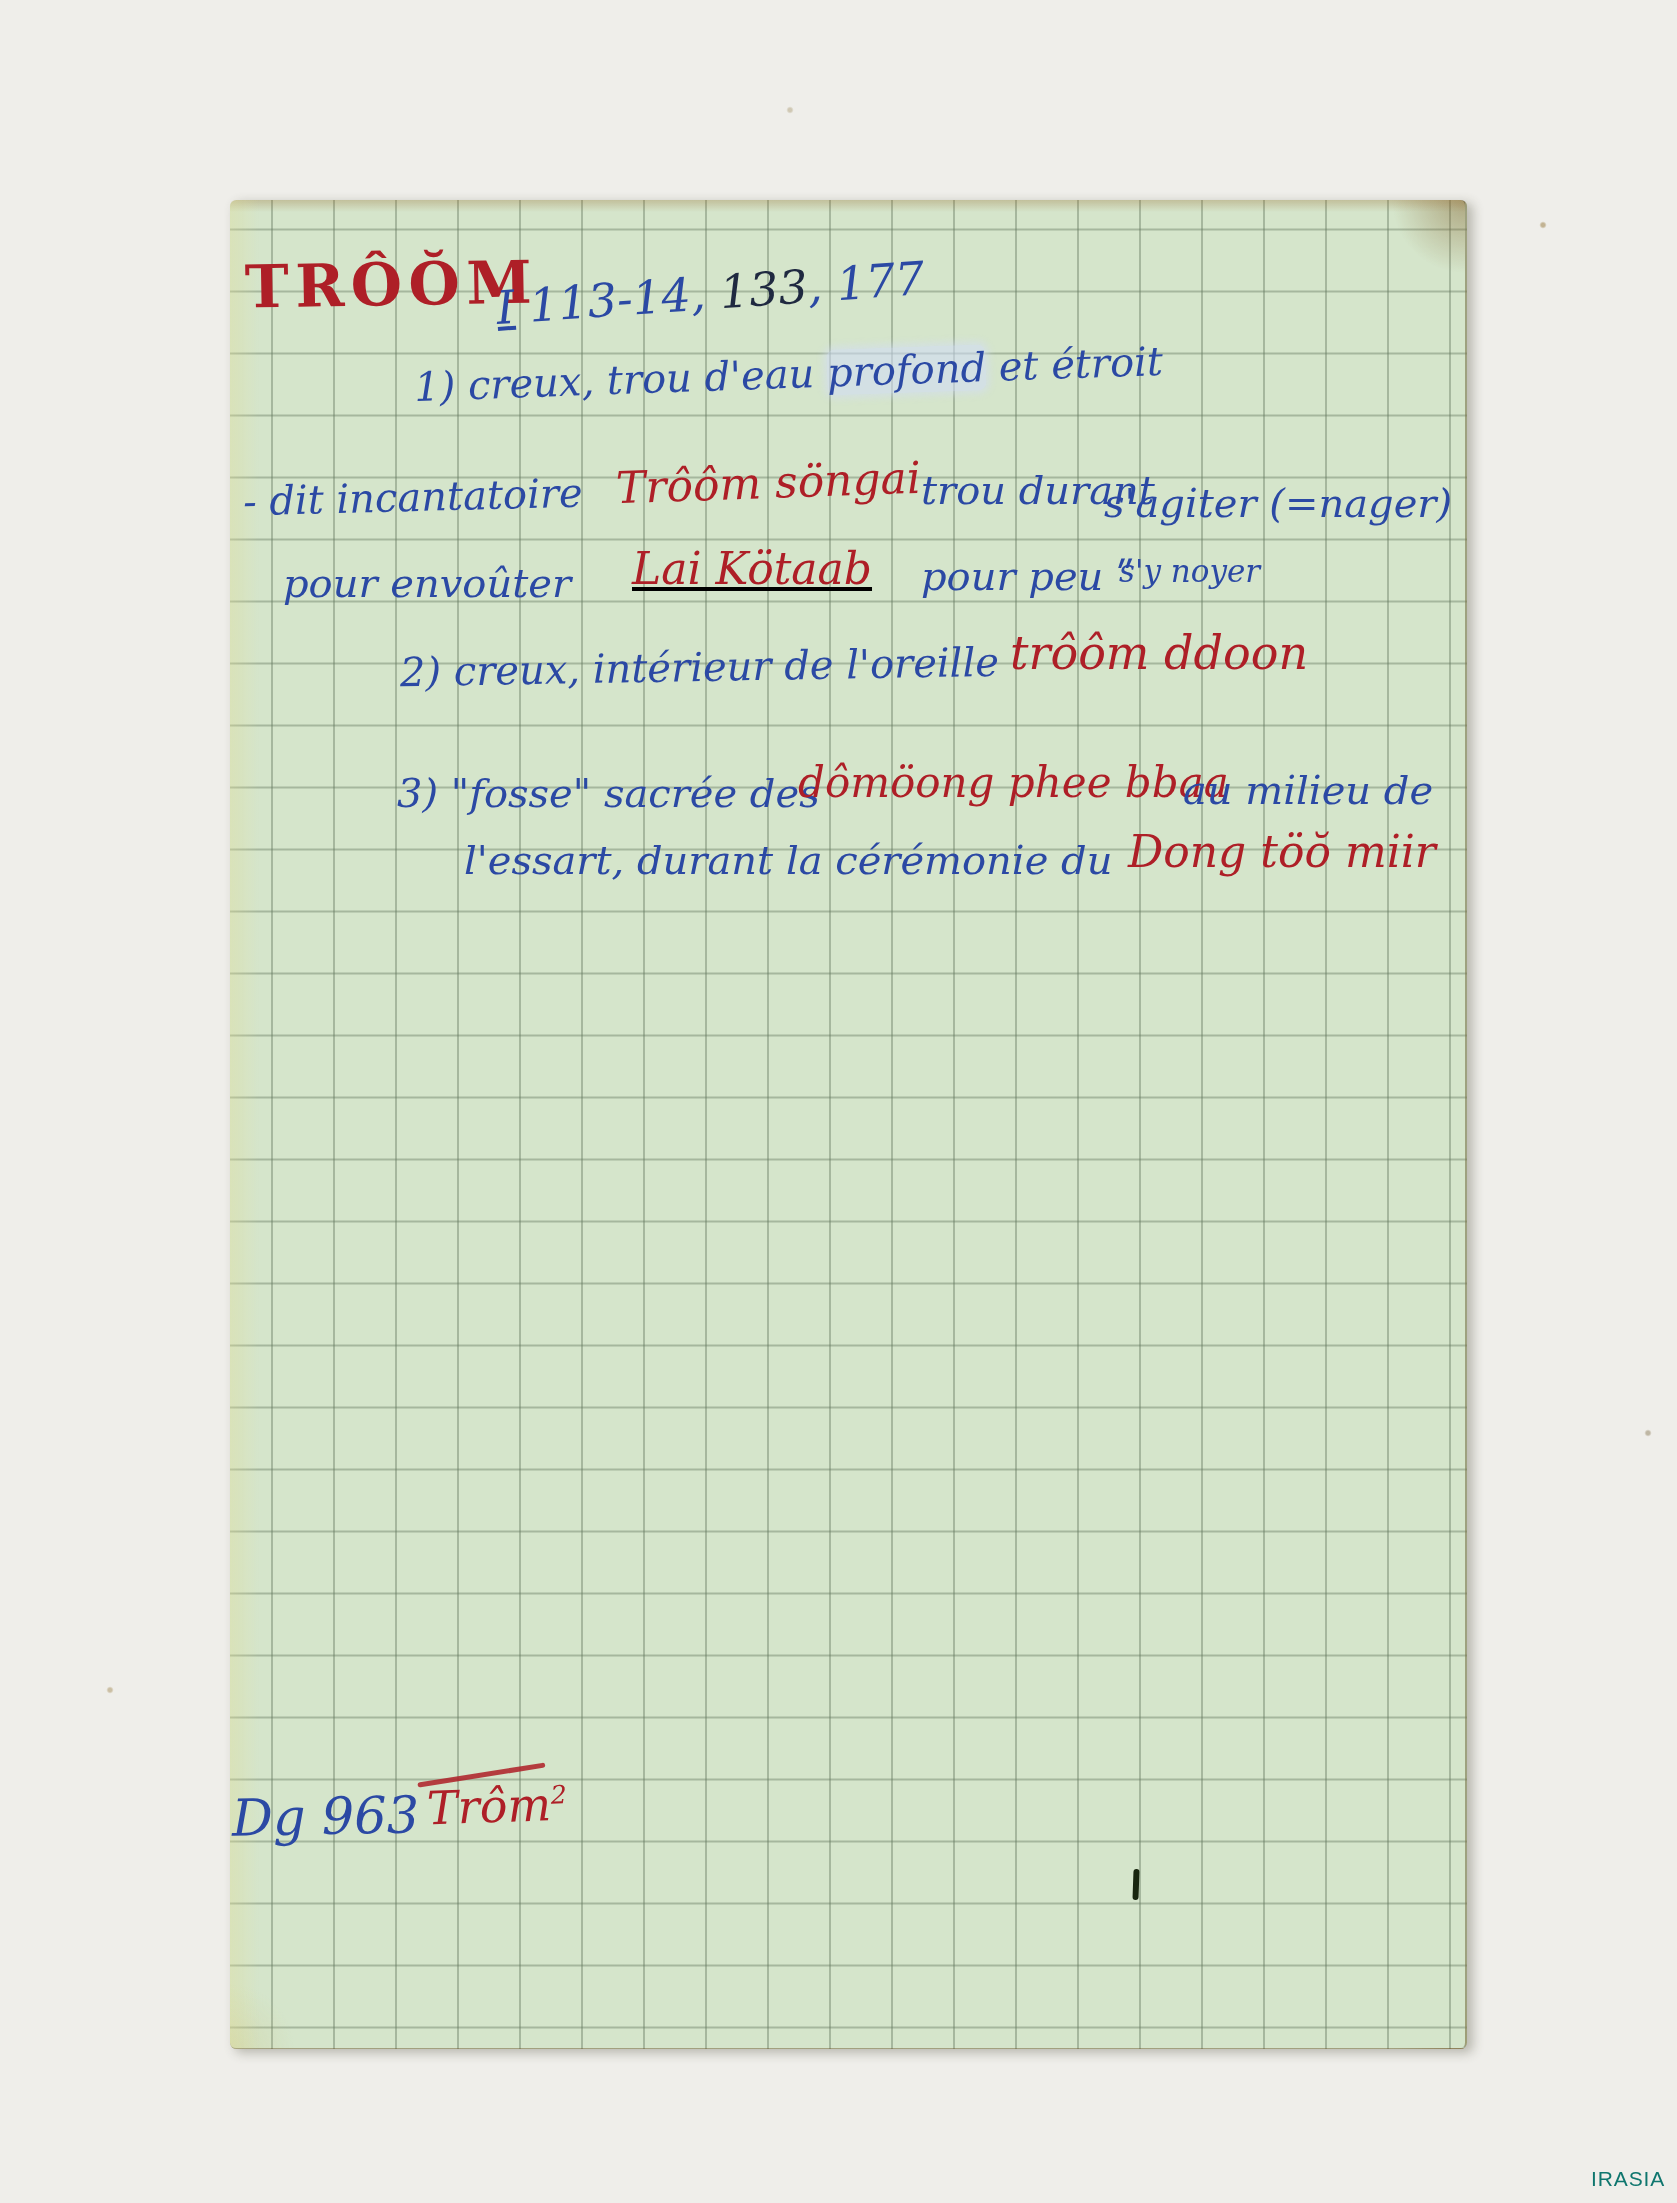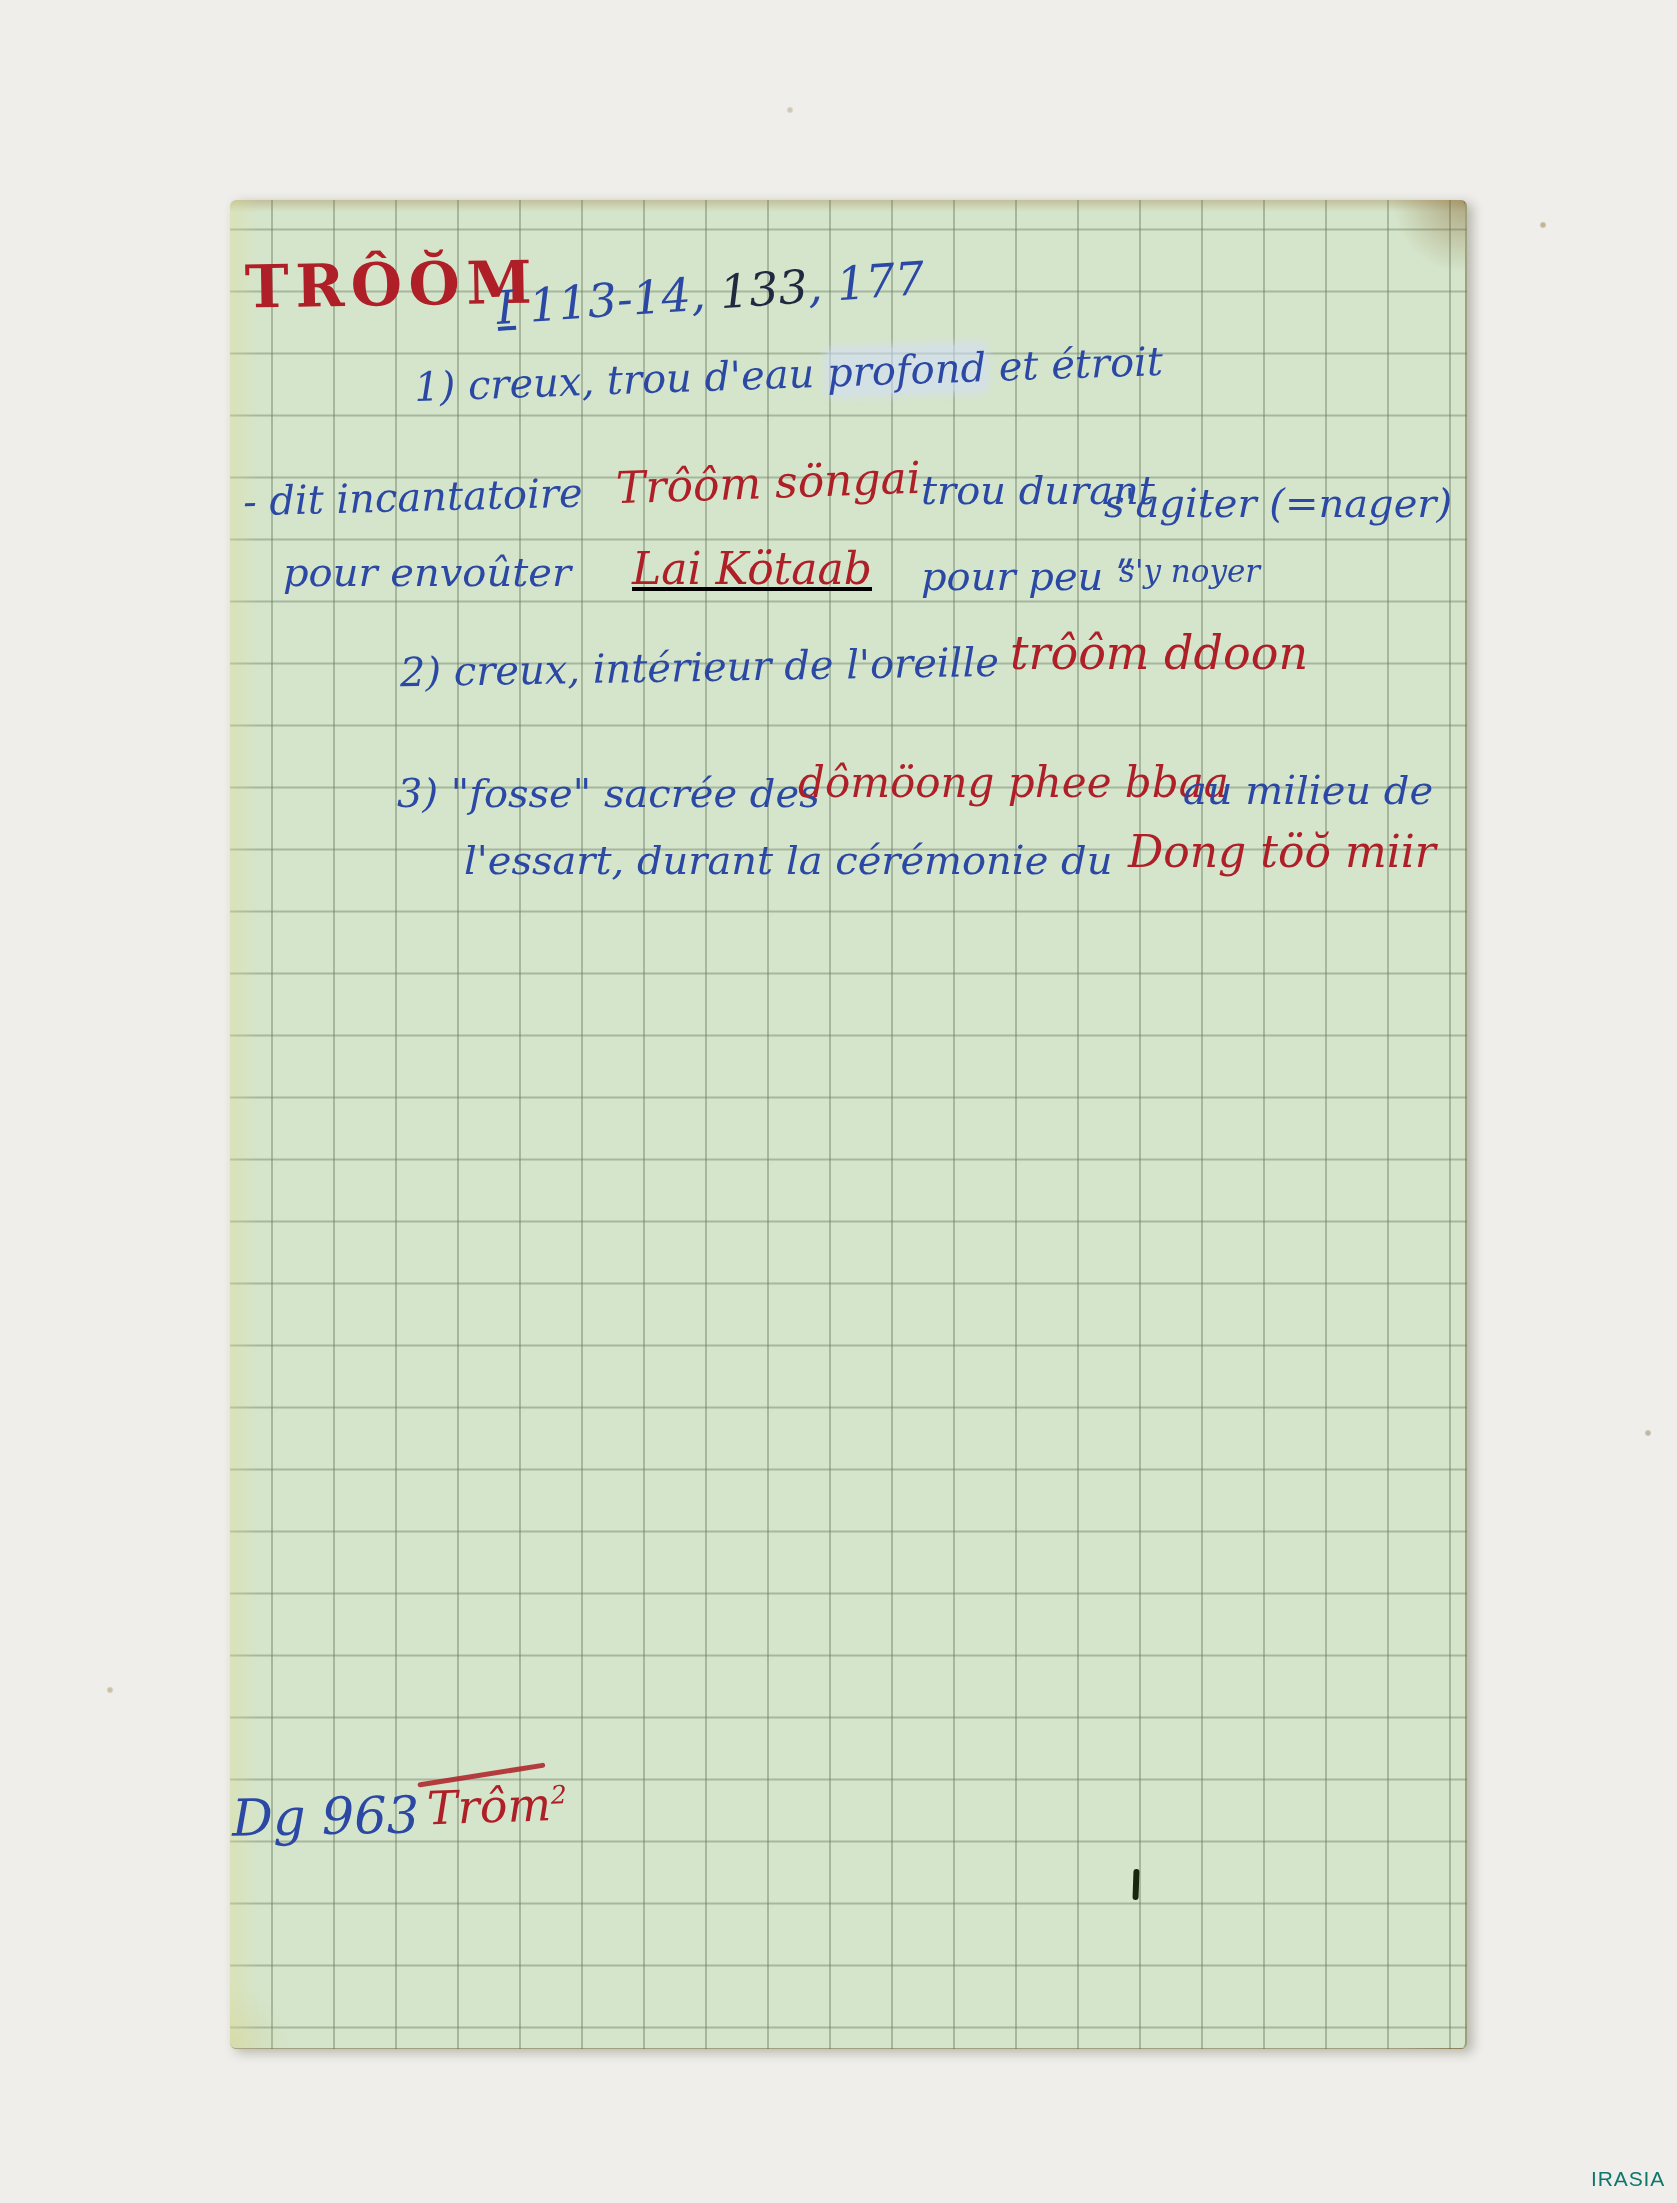--- a/index.html
+++ b/index.html
@@ -62,21 +62,21 @@
 
 <div class="card">
   <div id="hand-layer">
       <div class="hand" style="left: 14.7px; top: 53px; font-size: 59px; transform: rotate(-1deg); font-weight: 700; letter-spacing: 6.4px; font-style: normal;"><span style="color: rgb(174, 31, 39);">TRÔŎM</span></div>
       <div class="hand" style="left: 266px; top: 68px; font-size: 46px; transform: rotate(-4deg);"><span class="underline" style="color: rgb(43, 73, 164);">I</span><span style="color: rgb(43, 73, 164);"> 113-14, </span><span style="color: rgb(31, 41, 64);">133</span><span style="color: rgb(43, 73, 164);">, 177</span></div>
       <div class="hand" style="left: 184px; top: 152px; font-size: 40px; transform: rotate(-2deg);"><span style="color: rgb(43, 73, 164);">1) creux, trou d'eau </span><span class="overwrite" style="color: rgb(43, 73, 164);">profond</span><span style="color: rgb(43, 73, 164);"> et étroit</span></div>
       <div class="hand" style="left: 13px; top: 275px; font-size: 40px; transform: rotate(-1.5deg);"><span style="color: rgb(43, 73, 164);">- dit incantatoire</span></div>
       <div class="hand" style="left: 386px; top: 259px; font-size: 44px; transform: rotate(-2deg);"><span style="color: rgb(174, 31, 39);">Trôôm söngai</span></div>
       <div class="hand" style="left: 691px; top: 268px; font-size: 40px;"><span style="color: rgb(43, 73, 164);">trou durant</span></div>
       <div class="hand" style="left: 874px; top: 281px; font-size: 40px;"><span style="color: rgb(43, 73, 164);">s'agiter (=nager)</span></div>
-      <div class="hand" style="left: 53px; top: 350px; font-size: 40px; font-style: italic;"><span style="color: rgb(43, 73, 164);">pour envoûter</span></div>
+      <div class="hand" style="left: 53px; top: 361px; font-size: 40px; font-style: italic;"><span style="color: rgb(43, 73, 164);">pour envoûter</span></div>
       <div class="hand" style="left: 402px; top: 345px; font-size: 44px; text-decoration: underline;"><span style="color: rgb(174, 31, 39);">Lai Kötaab</span></div>
       <div class="hand" style="left: 691px; top: 354px; font-size: 40px;"><span style="color: rgb(43, 73, 164);">pour peu ʺ</span></div>
       <div class="hand" style="left: 889px; top: 354px; font-size: 31px;"><span style="color: rgb(43, 73, 164);">s'y noyer</span></div>
       <div class="hand" style="left: 170px; top: 445px; font-size: 40px; transform: rotate(-1deg);"><span style="color: rgb(43, 73, 164);">2) creux, intérieur de l'oreille</span></div>
       <div class="hand" style="left: 744px; top: 428px; font-size: 46px; margin-left: 36px;"><span style="color: rgb(174, 31, 39);">trôôm ddoon</span></div>
       <div class="hand" style="left: 167px; top: 571px; font-size: 40px;"><span style="color: rgb(43, 73, 164);">3) "fosse" sacrée des</span></div>
       <div class="hand" style="left: 568px; top: 560px; font-size: 42px;"><span style="color: rgb(174, 31, 39);">dômöong phee bbaa</span></div>
       <div class="hand" style="left: 953px; top: 568px; font-size: 40px;"><span style="color: rgb(43, 73, 164);">au milieu de</span></div>
       <div class="hand" style="left: 234px; top: 638px; font-size: 40px;"><span style="color: rgb(43, 73, 164);">l'essart, durant la cérémonie du</span></div>
       <div class="hand" style="left: 898px; top: 628px; font-size: 44px;"><span style="color: rgb(174, 31, 39);">Dong töŏ miir</span></div>

